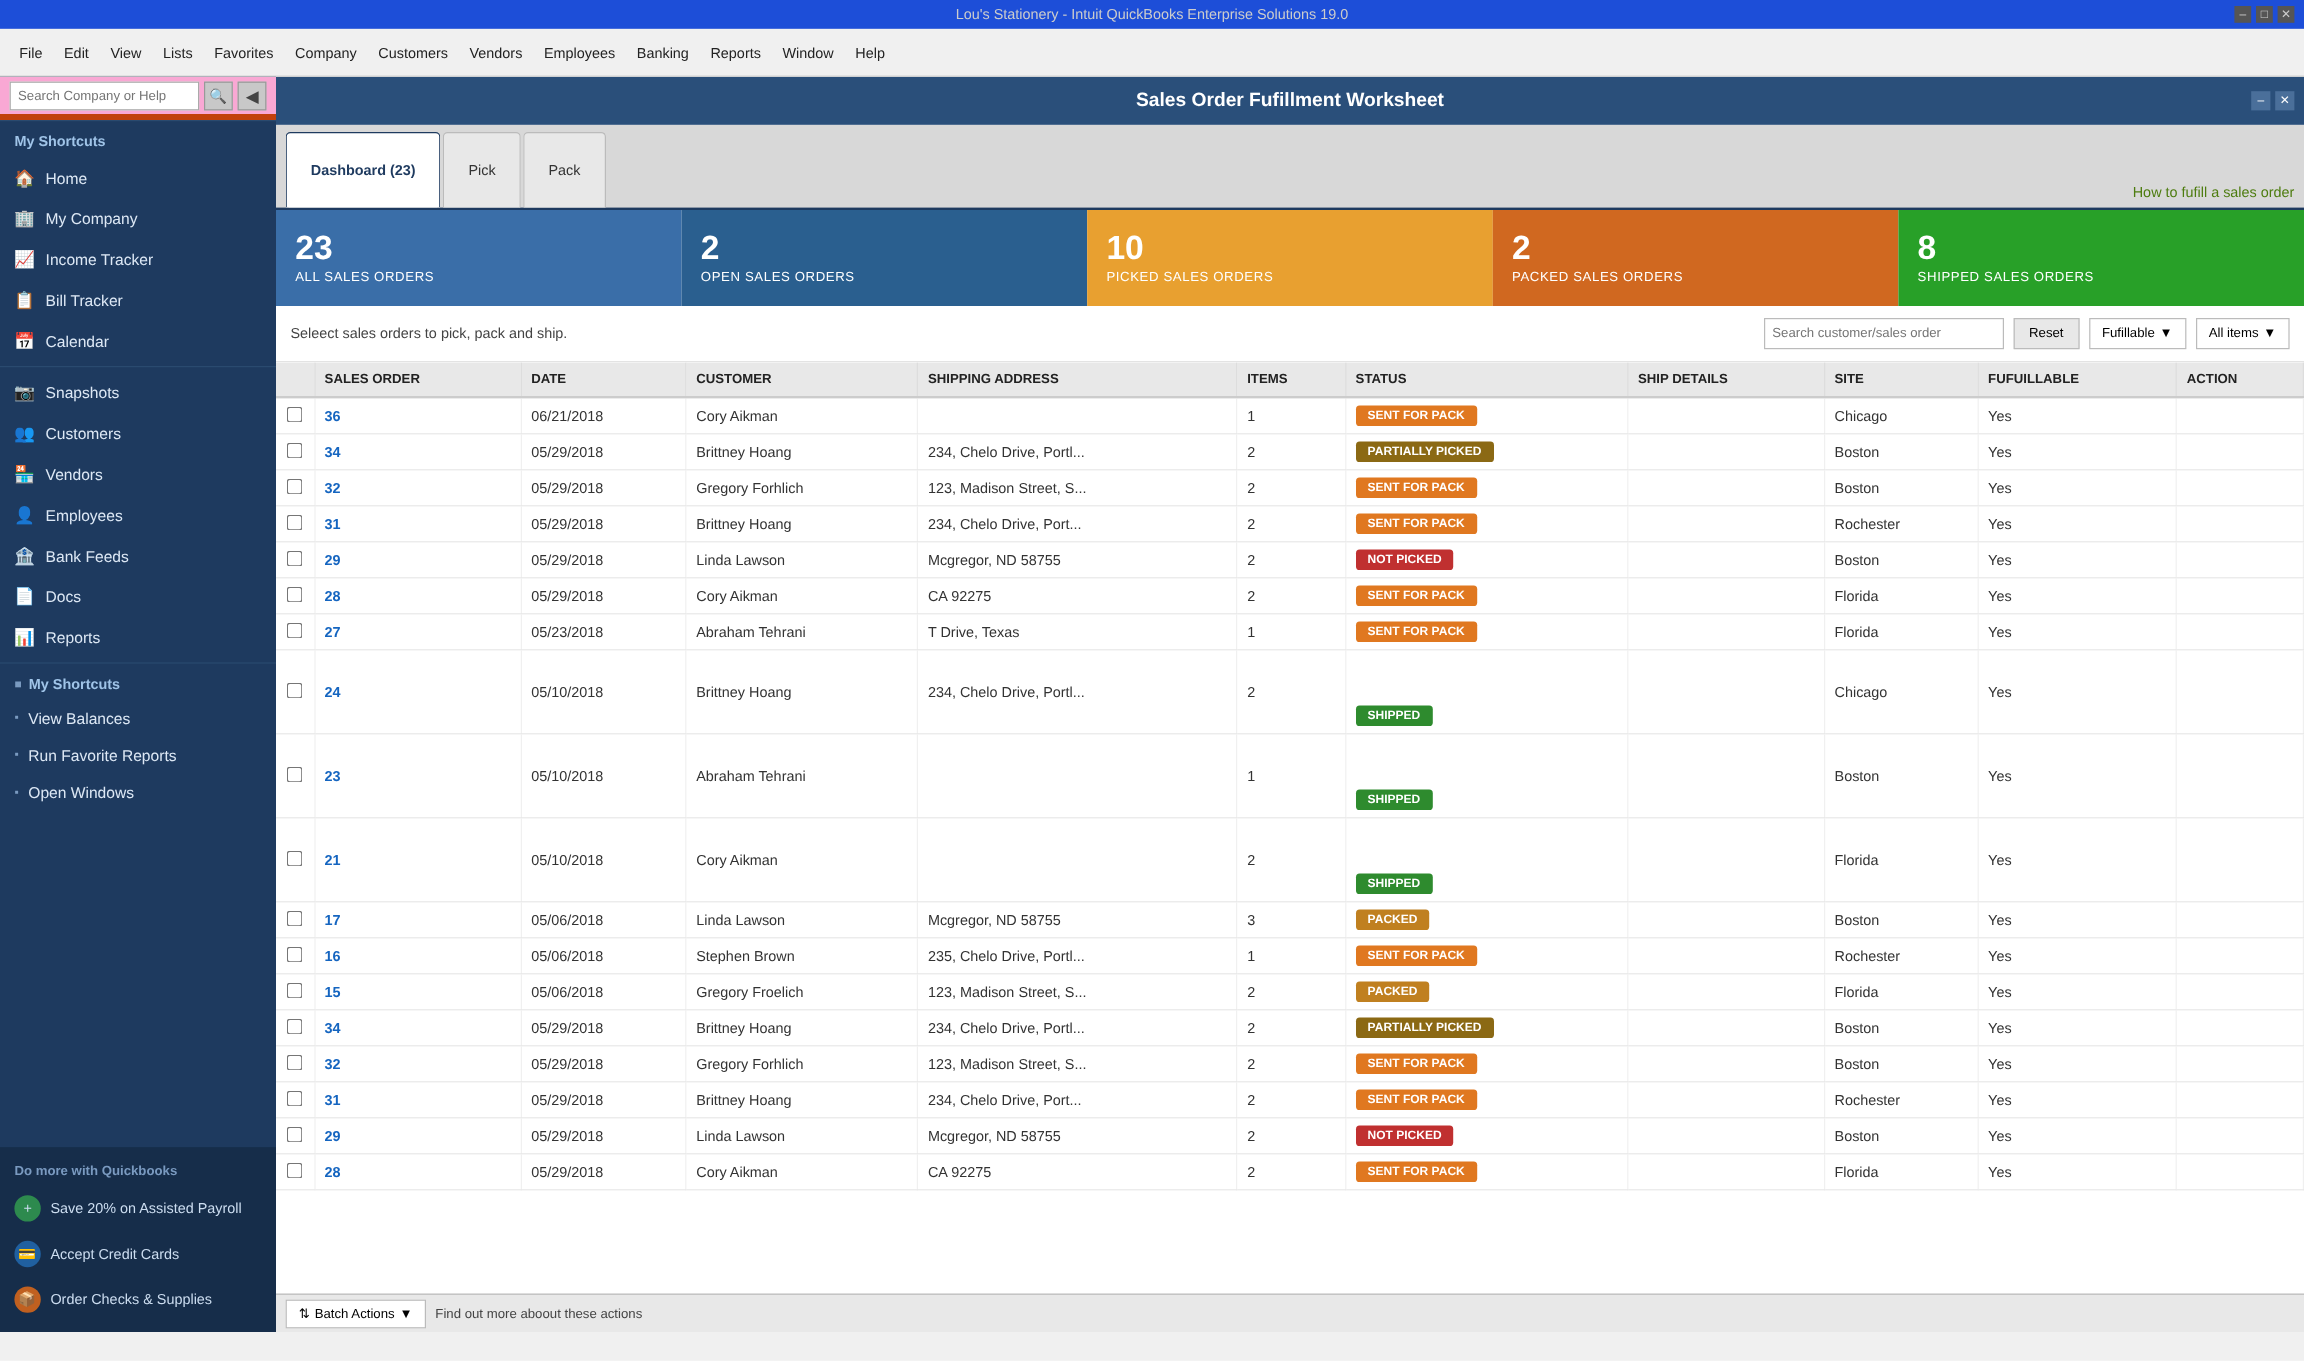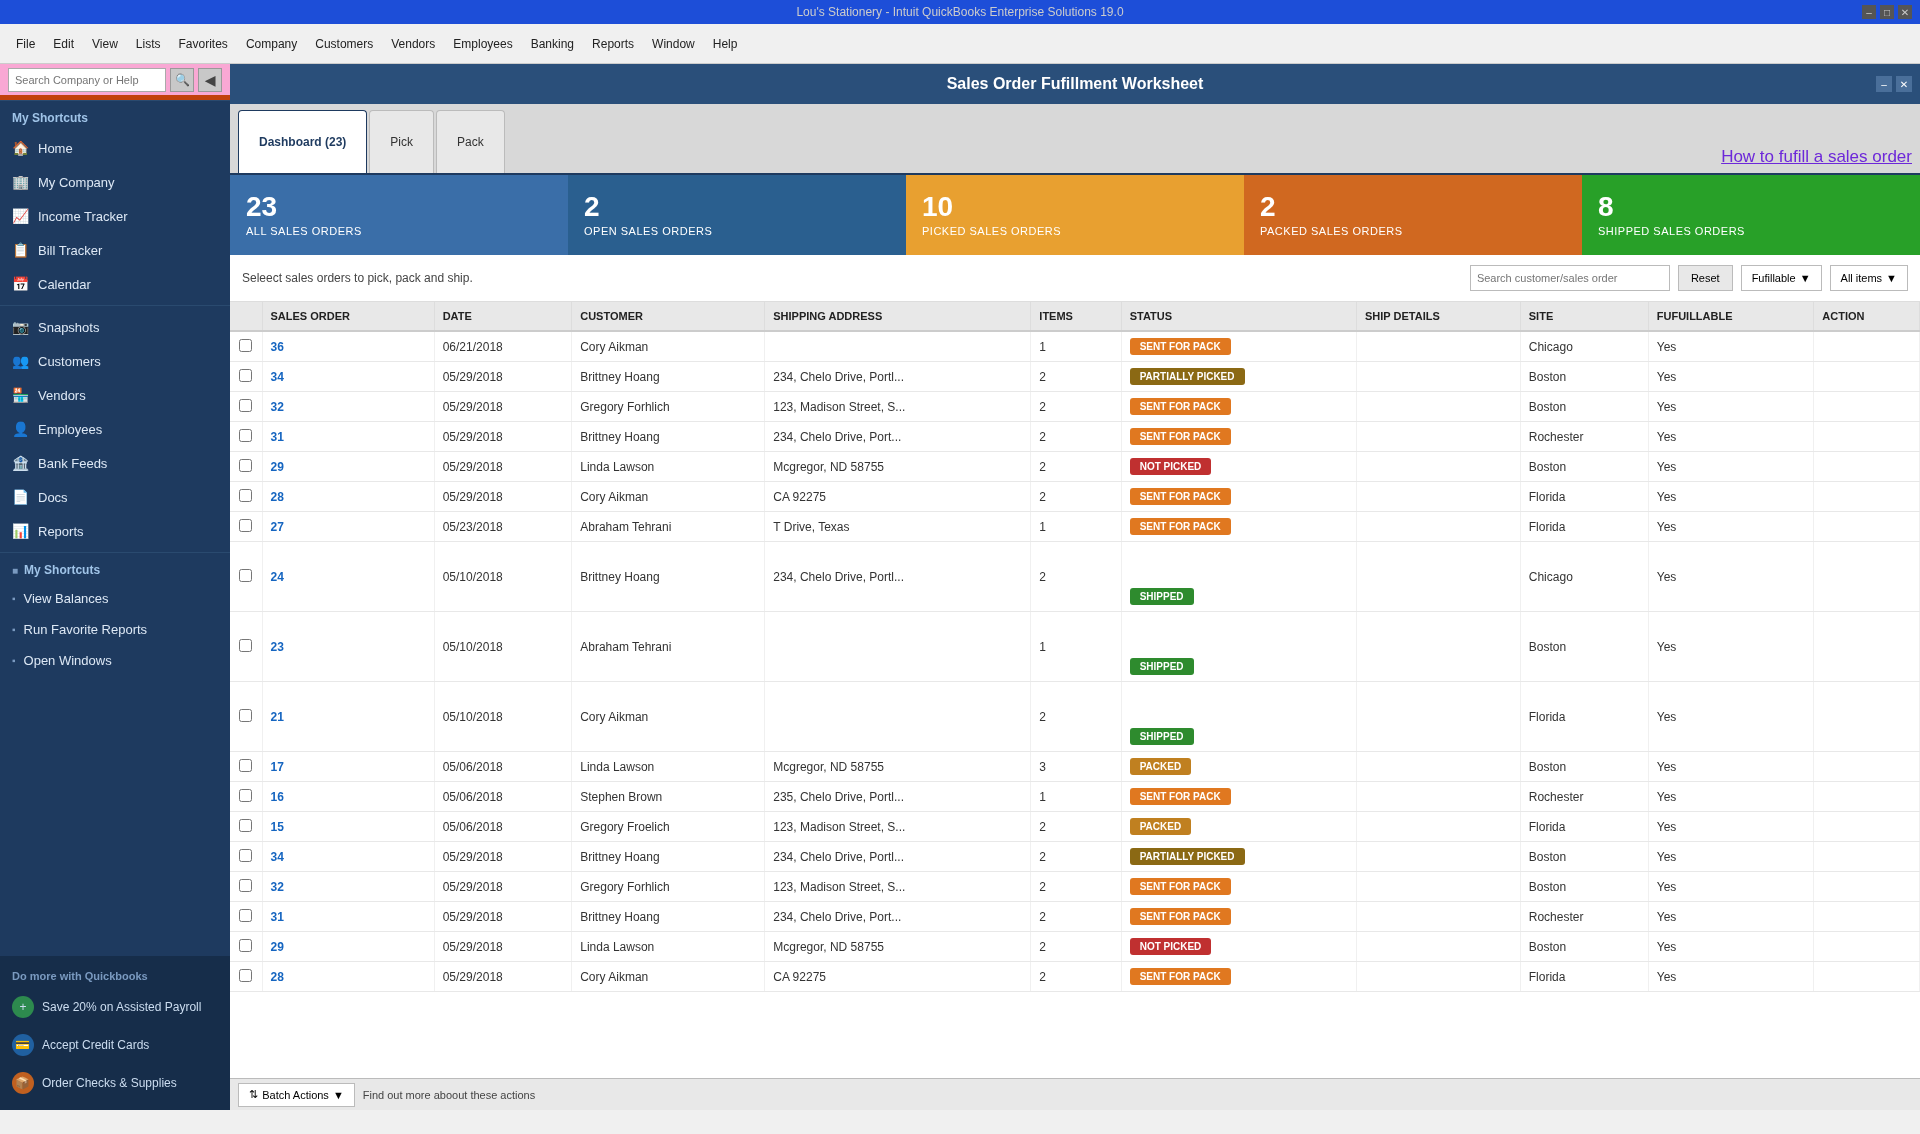--- a/index.html
+++ b/index.html
@@ -218,24 +218,23 @@
       border-radius: 4px 4px 0 0;
     }
     .tab.active {
       background: white;
       color: #1e3a5f;
       font-weight: bold;
       border-color: #1e3a5f;
     }
     .how-to-link {
       margin-left: auto;
-      color: #6d28d9;
-      text-decoration: underline;
-      cursor: pointer;
-      font-size: 17px;
+      color: #4d7c0f;
+      cursor: pointer;
+      font-size: 12px;
       padding-bottom: 6px;
     }
 
     
     .stats-row {
       display: flex;
       margin: 0;
       height: 80px;
     }
     .stat-card {

